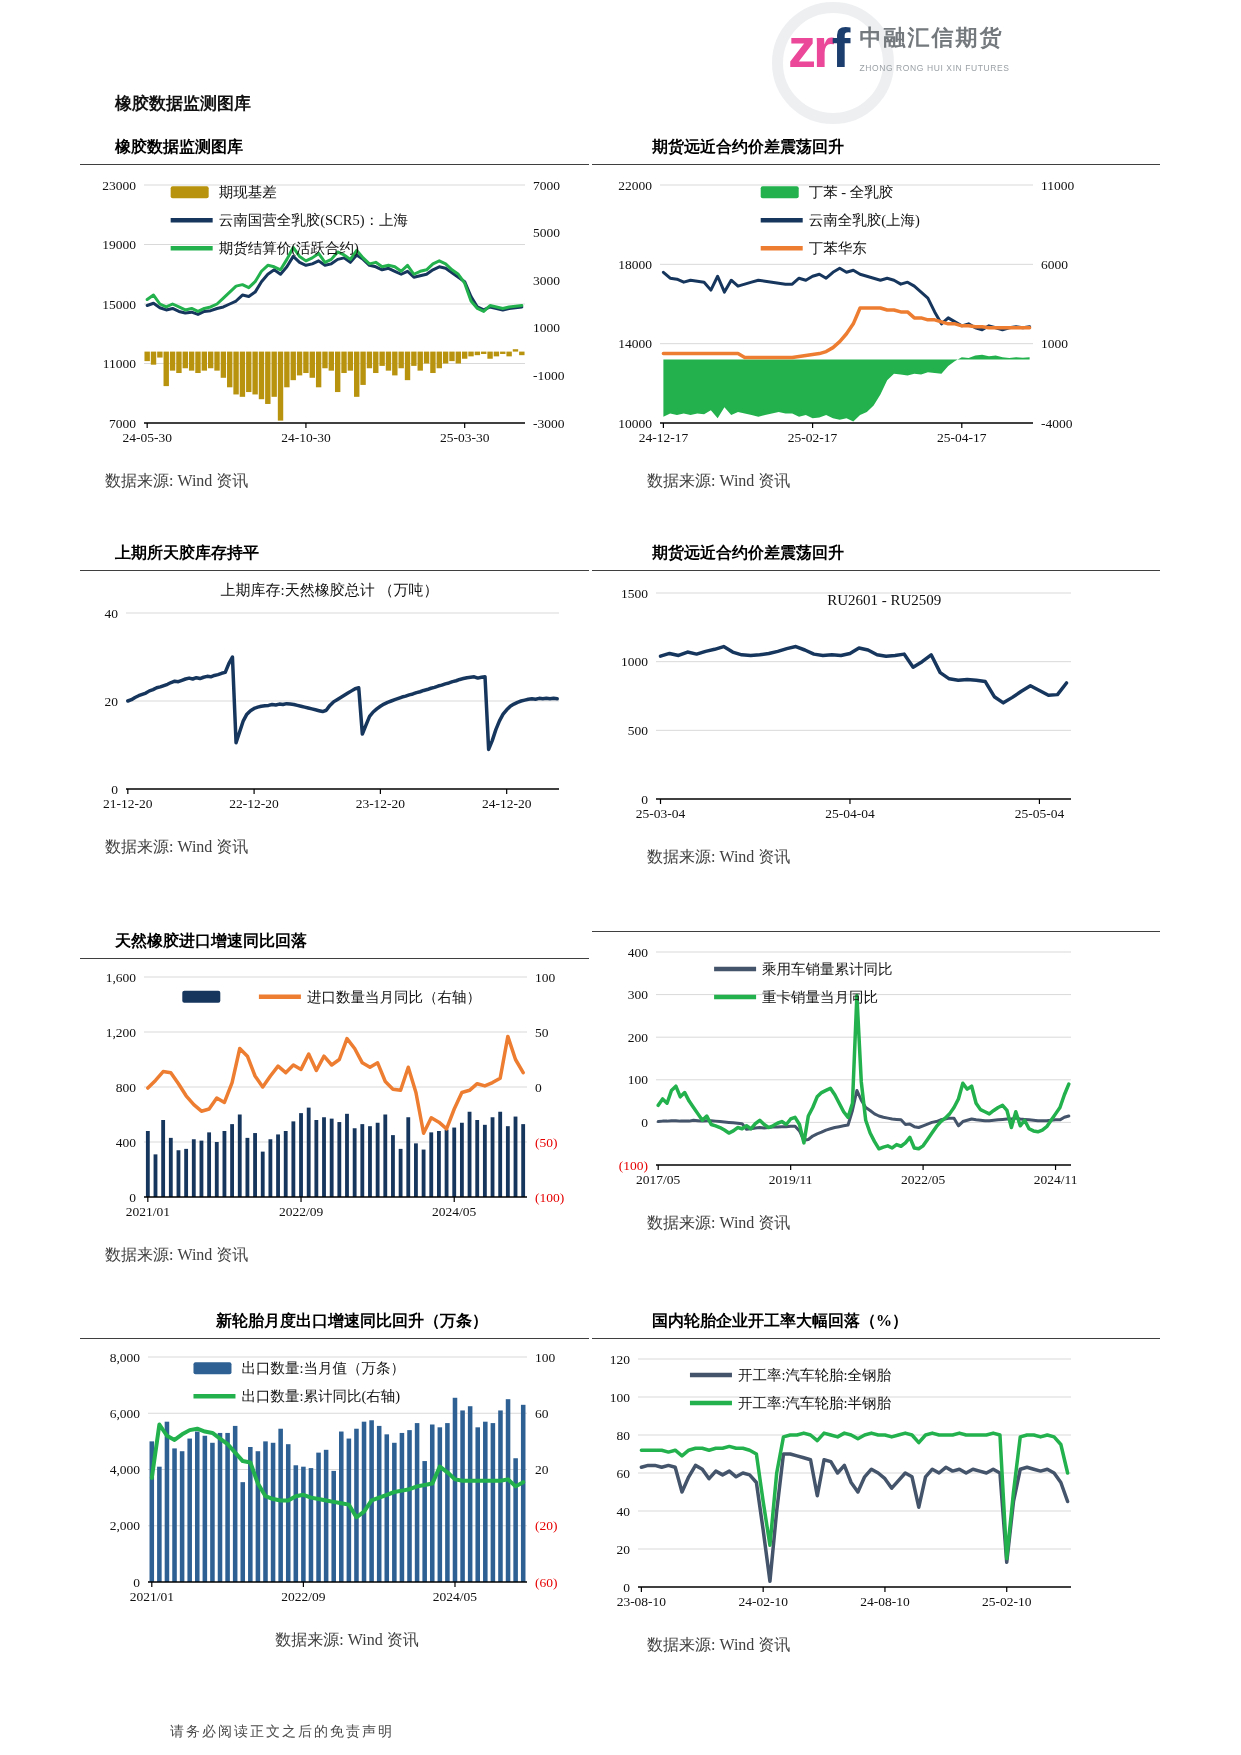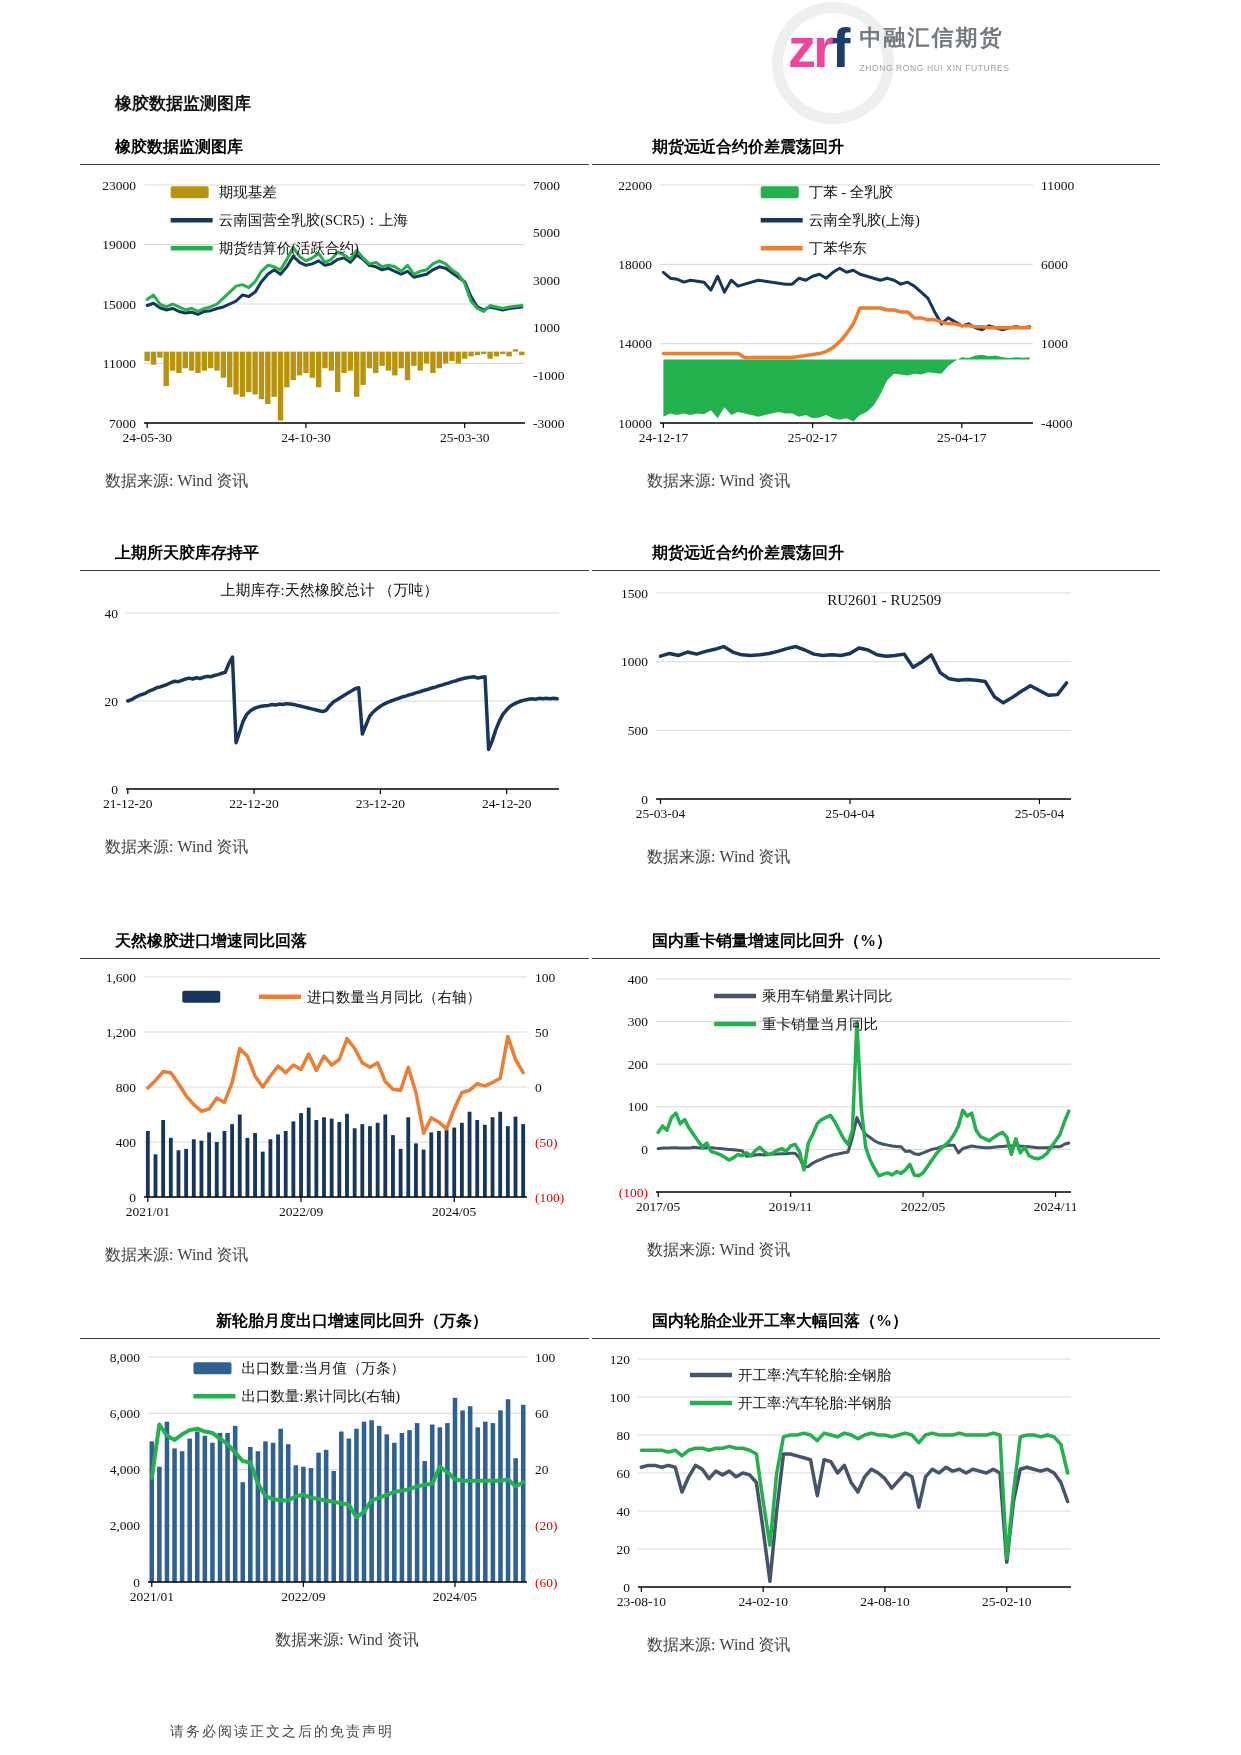--- a/index.html
+++ b/index.html
@@ -310,21 +310,20 @@
         <line x1="374.23" x2="374.23" y1="230" y2="235" stroke="#000000" stroke-width="1.2"></line>
         <text x="374.23" y="249" text-anchor="middle" font-size="13.5" fill="#111">2024/05</text>
         <rect x="102.30000000000001" y="23.8" width="38" height="12" rx="2" fill="#17365d"></rect>
         <line x1="178.89999999999998" x2="220.89999999999998" y1="29.8" y2="29.8" stroke="#ed7d31" stroke-width="4.5"></line>
         <text x="226.89999999999998" y="34.8" text-anchor="start" font-size="14.5" fill="#111">进口数量当月同比（右轴）</text>
       </svg>
     <div class="src">数据来源: Wind 资讯</div>
   </section>
 
   <section class="card right c6">
-    <h2>国内重卡销量增速同比回升（%）</h2>
     <hr>
     <svg width="505" height="255">
         <line x1="64" x2="479" y1="12" y2="12" stroke="#d9d9d9" stroke-width="1"></line>
         <line x1="64" x2="479" y1="54.6" y2="54.6" stroke="#d9d9d9" stroke-width="1"></line>
         <line x1="64" x2="479" y1="97.2" y2="97.2" stroke="#d9d9d9" stroke-width="1"></line>
         <line x1="64" x2="479" y1="139.8" y2="139.8" stroke="#d9d9d9" stroke-width="1"></line>
         <line x1="64" x2="479" y1="182.4" y2="182.4" stroke="#d9d9d9" stroke-width="1"></line>
         <text x="56" y="16.5" text-anchor="end" font-size="13.5" fill="#111">400</text>
         <text x="56" y="59.1" text-anchor="end" font-size="13.5" fill="#111">300</text>
         <text x="56" y="101.7" text-anchor="end" font-size="13.5" fill="#111">200</text>

